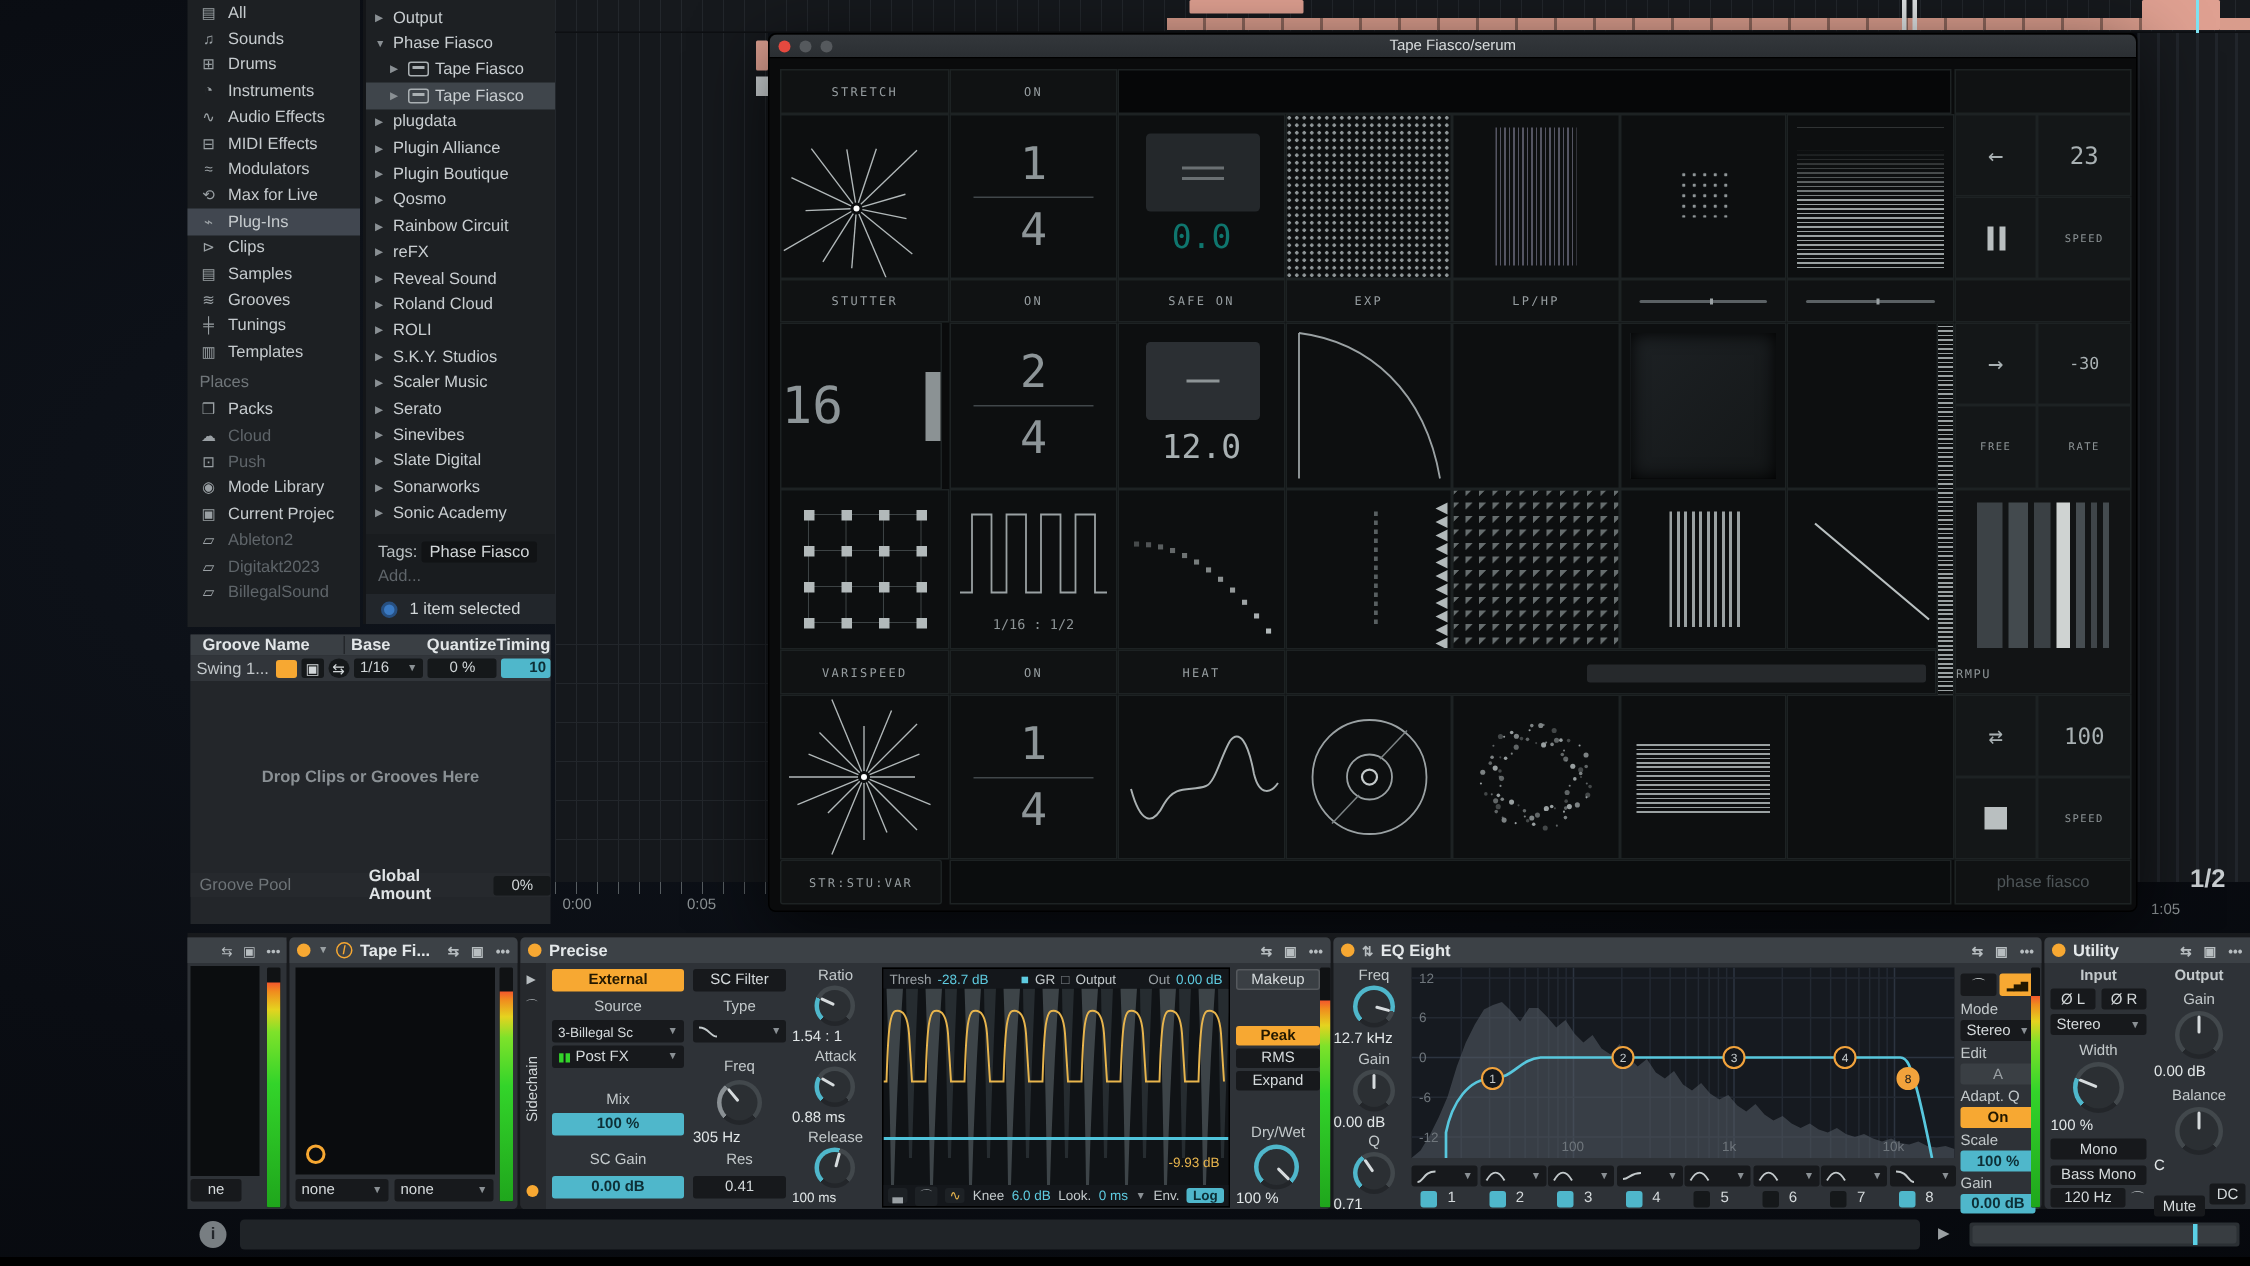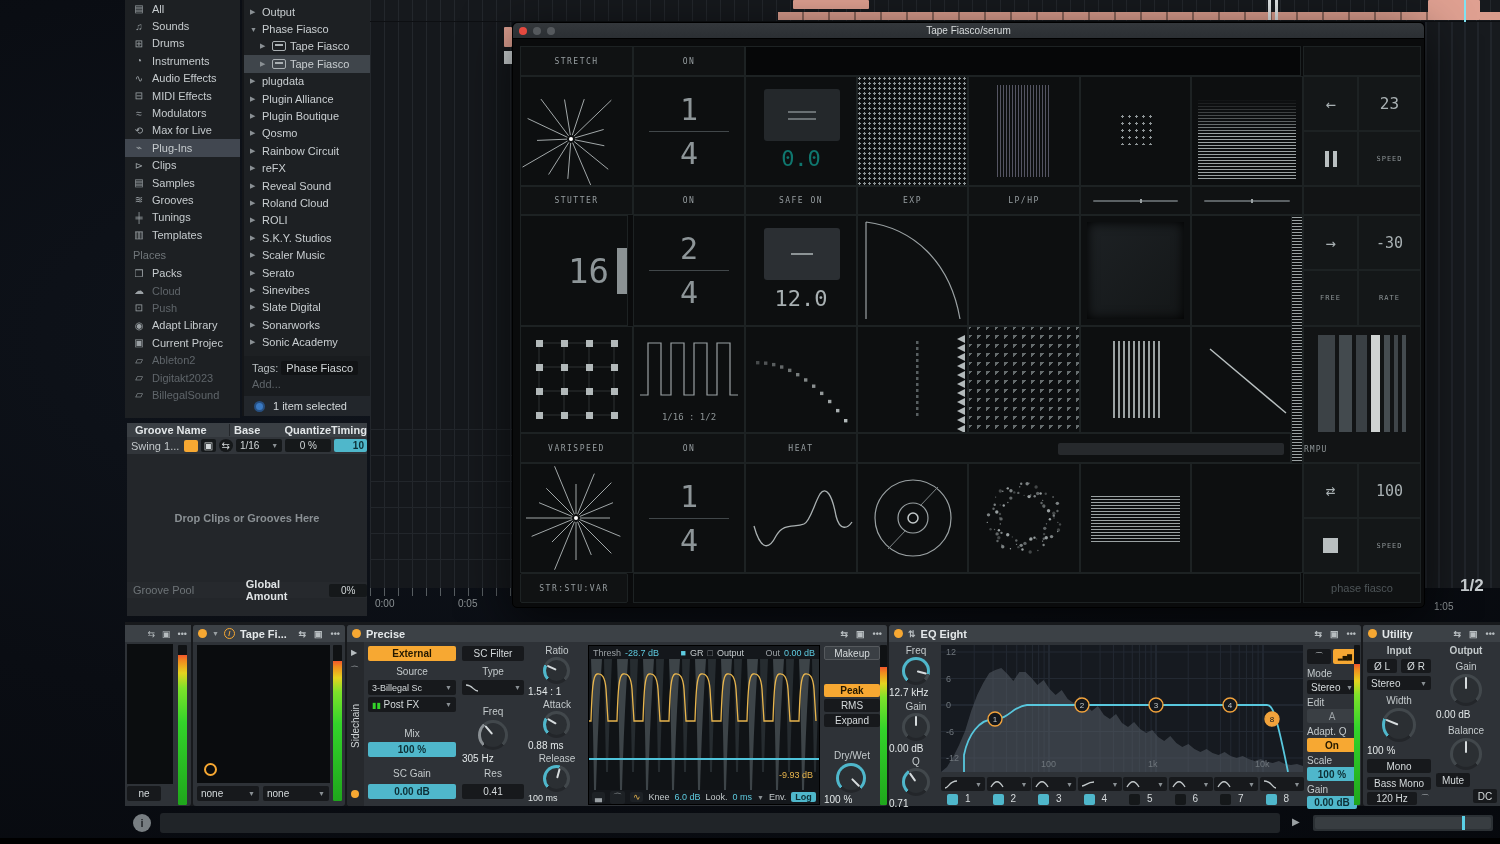--- a/index.html
+++ b/index.html
@@ -170,21 +170,21 @@
       <div class="b-item dim">
         <span class="b-ico">☁</span>
         <span class="b-lbl">Cloud</span>
       </div>
       <div class="b-item dim">
         <span class="b-ico">⊡</span>
         <span class="b-lbl">Push</span>
       </div>
       <div class="b-item">
         <span class="b-ico">◉</span>
-        <span class="b-lbl">Adapt Library</span>
+        <span class="b-lbl">Mode Library</span>
       </div>
       <div class="b-item">
         <span class="b-ico">▣</span>
         <span class="b-lbl">Current Projec</span>
       </div>
       <div class="b-item dim">
         <span class="b-ico">▱</span>
         <span class="b-lbl">Ableton2</span>
       </div>
       <div class="b-item dim">
@@ -386,21 +386,21 @@
     <div class="pcell phead" style="left:344px;top:163px;width:111px;height:29px">EXP</div>
     <div class="pcell phead" style="left:455px;top:163px;width:112px;height:29px">LP/HP</div>
     <div class="pcell" style="left:567px;top:163px;width:111px;height:29px;background:#101213">
         <div class="slider-line" style="position:absolute;left:12px;right:12px;top:13px"></div>
       </div>
     <div class="pcell" style="left:678px;top:163px;width:112px;height:29px;background:#101213">
         <div class="slider-line" style="position:absolute;left:12px;right:12px;top:13px"></div>
       </div>
     <div class="pcell" style="left:790px;top:163px;width:118px;height:29px;background:#121415"></div>
 
-    <div class="pcell" style="left:7px;top:192px;width:108px;height:111px;display:flex;align-items:center;justify-content:flex-end;gap:8px">
+    <div class="pcell" style="left:7px;top:192px;width:108px;height:111px;display:flex;align-items:center;justify-content:space-between;gap:8px">
       <span class="bignum" style="font-size:34px">16</span>
       <i style="width:10px;height:46px;background:#8b9294"></i>
     </div>
     <div class="pcell frac" style="left:120px;top:192px;width:112px;height:111px">
       <span class="bignum">2</span>
         <hr>
         <span class="bignum">4</span>
     </div>
     <div class="pcell" style="left:232px;top:192px;width:112px;height:111px">
       <div style="position:absolute;left:18px;top:12px;width:76px;height:52px;background:#2b2f33;border-radius:3px;display:flex;align-items:center;justify-content:center">
@@ -412,21 +412,21 @@
       <svg width="109" height="109">
           <path d="M8,6 L8,103 M8,6 C55,12 92,45 102,103" fill="none" stroke="#9aa1a3" stroke-width="1.2"></path>
         </svg>
     </div>
     <div class="pcell" style="left:455px;top:192px;width:112px;height:111px"></div>
     <div class="pcell" style="left:567px;top:192px;width:111px;height:111px">
       <div style="position:absolute;inset:6px;background:linear-gradient(135deg,#1d2124,#141718);box-shadow:inset 0 0 12px #000"></div>
     </div>
     <div class="pcell" style="left:678px;top:192px;width:112px;height:111px"></div>
     <div class="pcell rcell" style="left:790px;top:192px;width:55px;height:55px;font-size:17px">→</div>
-    <div class="pcell rcell" style="left:845px;top:192px;width:63px;height:55px;font-size:15px">-30</div>
+    <div class="pcell rcell" style="left:845px;top:192px;width:63px;height:55px;font-size:11px">-30</div>
     <div class="pcell rcell rlbl" style="left:790px;top:247px;width:55px;height:56px">FREE</div>
     <div class="pcell rcell rlbl" style="left:845px;top:247px;width:63px;height:56px">RATE</div>
 
     <div class="pcell" style="left:7px;top:303px;width:113px;height:107px"><svg id="grid44" width="111" height="105">
           <line x1="18" y1="16" x2="94" y2="16" stroke="#3c4244" stroke-width="0.7"></line>
           <line x1="18" y1="16" x2="18" y2="88" stroke="#3c4244" stroke-width="0.7"></line>
           <line x1="18" y1="40" x2="94" y2="40" stroke="#3c4244" stroke-width="0.7"></line>
           <line x1="43" y1="16" x2="43" y2="88" stroke="#3c4244" stroke-width="0.7"></line>
           <line x1="18" y1="64" x2="94" y2="64" stroke="#3c4244" stroke-width="0.7"></line>
           <line x1="68" y1="16" x2="68" y2="88" stroke="#3c4244" stroke-width="0.7"></line>
@@ -1066,21 +1066,21 @@
         </span>
       </div>
     <div class="dval" style="left:73px;top:84px;width:60px">0.00 dB</div>
     <div class="dlbl" style="left:73px;top:100px;width:60px">Balance</div>
     <div class="knob" style="left:87px;top:113px;width:32px;height:32px;--arc:0deg">
         <span class="kn" style="--rot:0deg">
           <i></i>
         </span>
       </div>
     <div class="dval" style="left:73px;top:147px;width:60px">C</div>
-    <div class="dbox" style="left:73px;top:148px;width:34px;height:14px">Mute</div>
+    <div class="dbox" style="left:73px;top:172px;width:34px;height:14px">Mute</div>
     <div class="dbox" style="left:110px;top:164px;width:24px;height:14px">DC</div>
   </div>
 
   <div class="abs" style="left:133px;top:814px;width:18px;height:18px;border-radius:50%;background:#787e82;color:#23262a;font-size:11px;font-weight:bold;display:flex;align-items:center;justify-content:center">i</div>
   <div class="abs" id="infobar-bar" style="left:160px;top:813px;width:1120px;height:20px"></div>
   <span class="abs" style="left:1292px;top:816px;color:#9aa0a3;font-size:10px">▶</span>
   <div class="abs scrt" style="left:1313px;top:815px;width:180px;height:16px">
     <div style="position:absolute;inset:2px;background:#383d41;border-radius:2px"></div>
     <i style="position:absolute;left:149px;top:1px;width:3px;height:14px;background:#5ad0e6;display:block"></i>
   </div>

